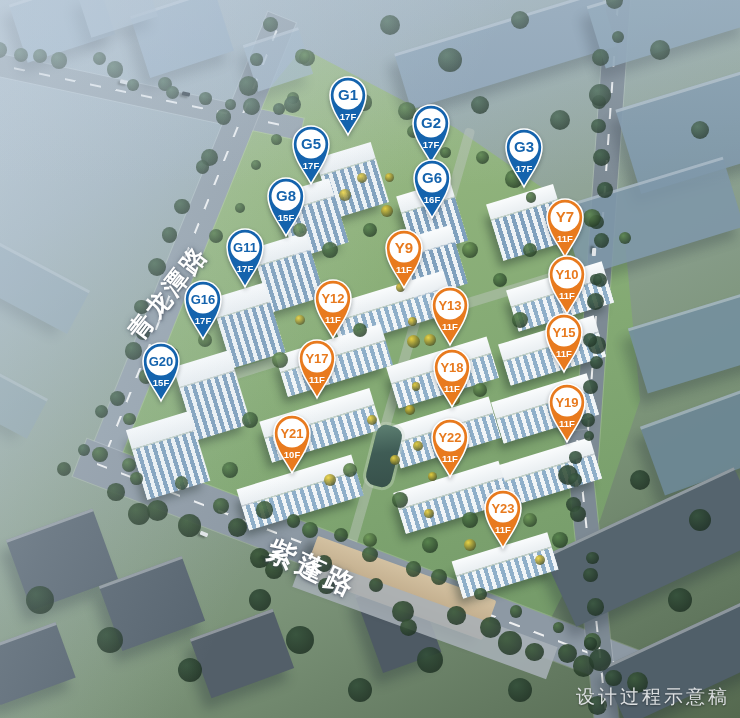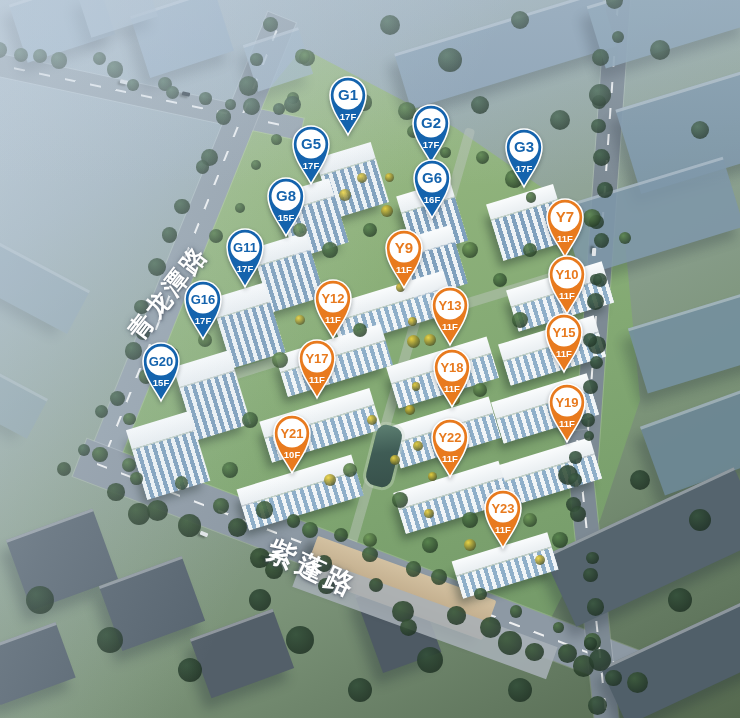--- a/index.html
+++ b/index.html
@@ -538,13 +538,14 @@
       <div class="pin" style="left: 481px; top: 488px; z-index: 101;">
         <svg width="44" height="62" viewBox="0 0 44 62">
           <path d="M22 60C16.5 49 4 35 4 20A18 18 0 1 1 40 20C40 35 27.5 49 22 60Z" fill="#e87a1e" stroke="#ffffff" stroke-width="1.6"></path>
           <circle cx="22" cy="20" r="14.5" fill="#ffffff"></circle>
           <text x="22" y="25" text-anchor="middle" font-size="13" font-weight="bold" fill="#e87a1e" font-family="&quot;Liberation Sans&quot;,&quot;DejaVu Sans&quot;,sans-serif">Y23</text>
           <text x="22" y="44.5" text-anchor="middle" font-size="9.5" font-weight="bold" fill="#ffffff" font-family="&quot;Liberation Sans&quot;,&quot;DejaVu Sans&quot;,sans-serif">11F</text>
         </svg>
       </div>
     </div>
 
+  <div id="caption">设计过程示意稿</div>
 </div>
 
 </body></html>

